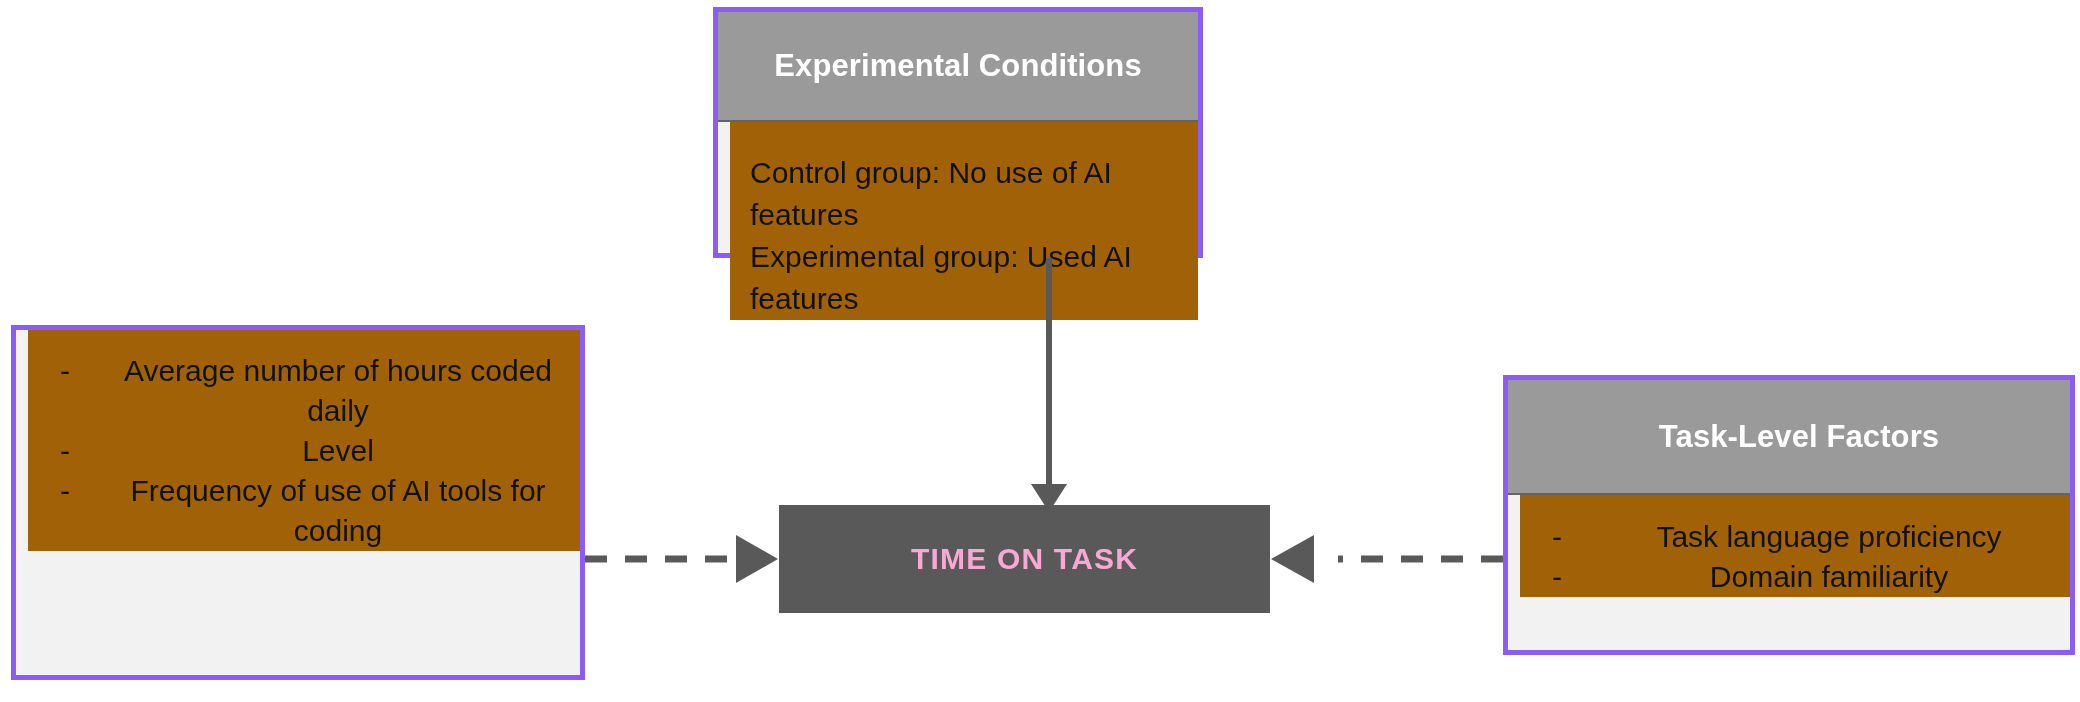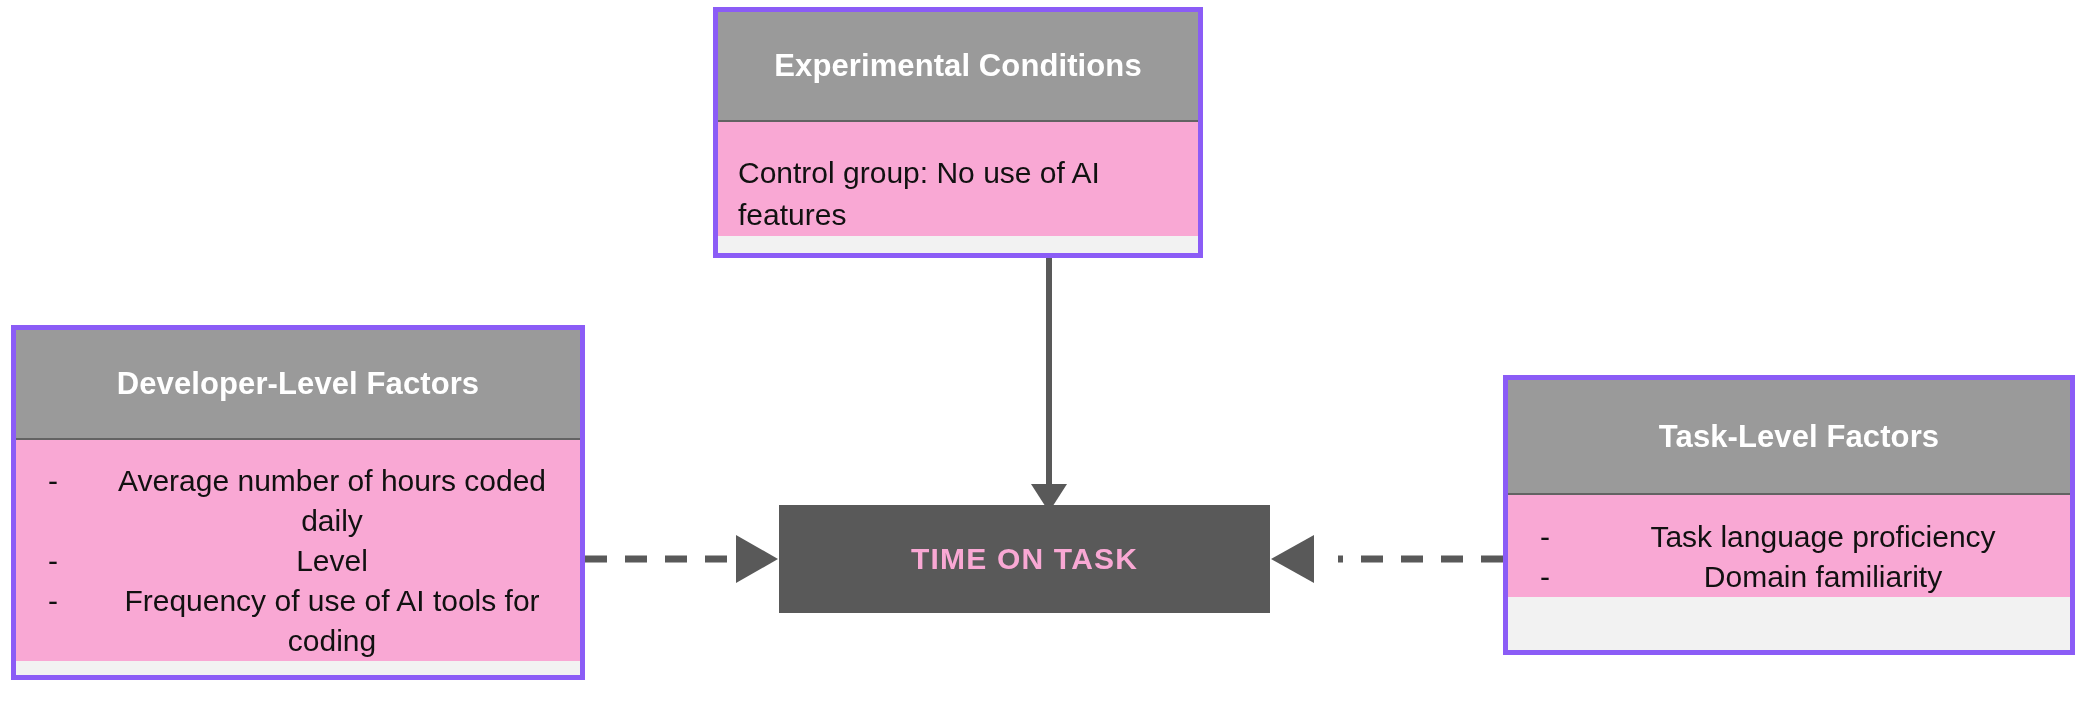--- a/index.html
+++ b/index.html
@@ -30,21 +30,22 @@
     text-align: center;
     display: flex;
     align-items: center;
     justify-content: center;
     border-bottom: 2px solid #636363;
     letter-spacing: 0.1px;
   }
   .card-body {
     box-sizing: border-box;
     color: #111111;
-    background: #f9a8d4;
+    background: #a16207;
+    margin-left: 12px;
   }
 
   
   #exp-conditions { left: 713px; top: 7px; width: 490px; height: 251px; }
   #exp-conditions .card-header { height: 110px; font-size: 31px; }
   #exp-conditions .card-body {
     padding: 30px 0 0 20px;
     font-size: 30px;
     line-height: 42px;
   }
@@ -100,25 +101,25 @@
 </style>
 </head>
 <body>
 
 <div class="canvas">
 
   <div class="card" id="exp-conditions">
     <div class="card-header">Experimental Conditions</div>
     <div class="card-body">
       <div>Control group: No use of AI features</div>
+      <div>Experimental group: Used AI features</div>
     </div>
   </div>
 
   <div class="card" id="dev-factors">
-    <div class="card-header">Developer-Level Factors</div>
     <div class="card-body">
       <ul class="bullet-list">
         <li class="bullet-row">
           <span class="bullet-marker">-</span>
           <span class="bullet-text">Average number of hours coded daily</span>
         </li>
         <li class="bullet-row">
           <span class="bullet-marker">-</span>
           <span class="bullet-text">Level</span>
         </li>

